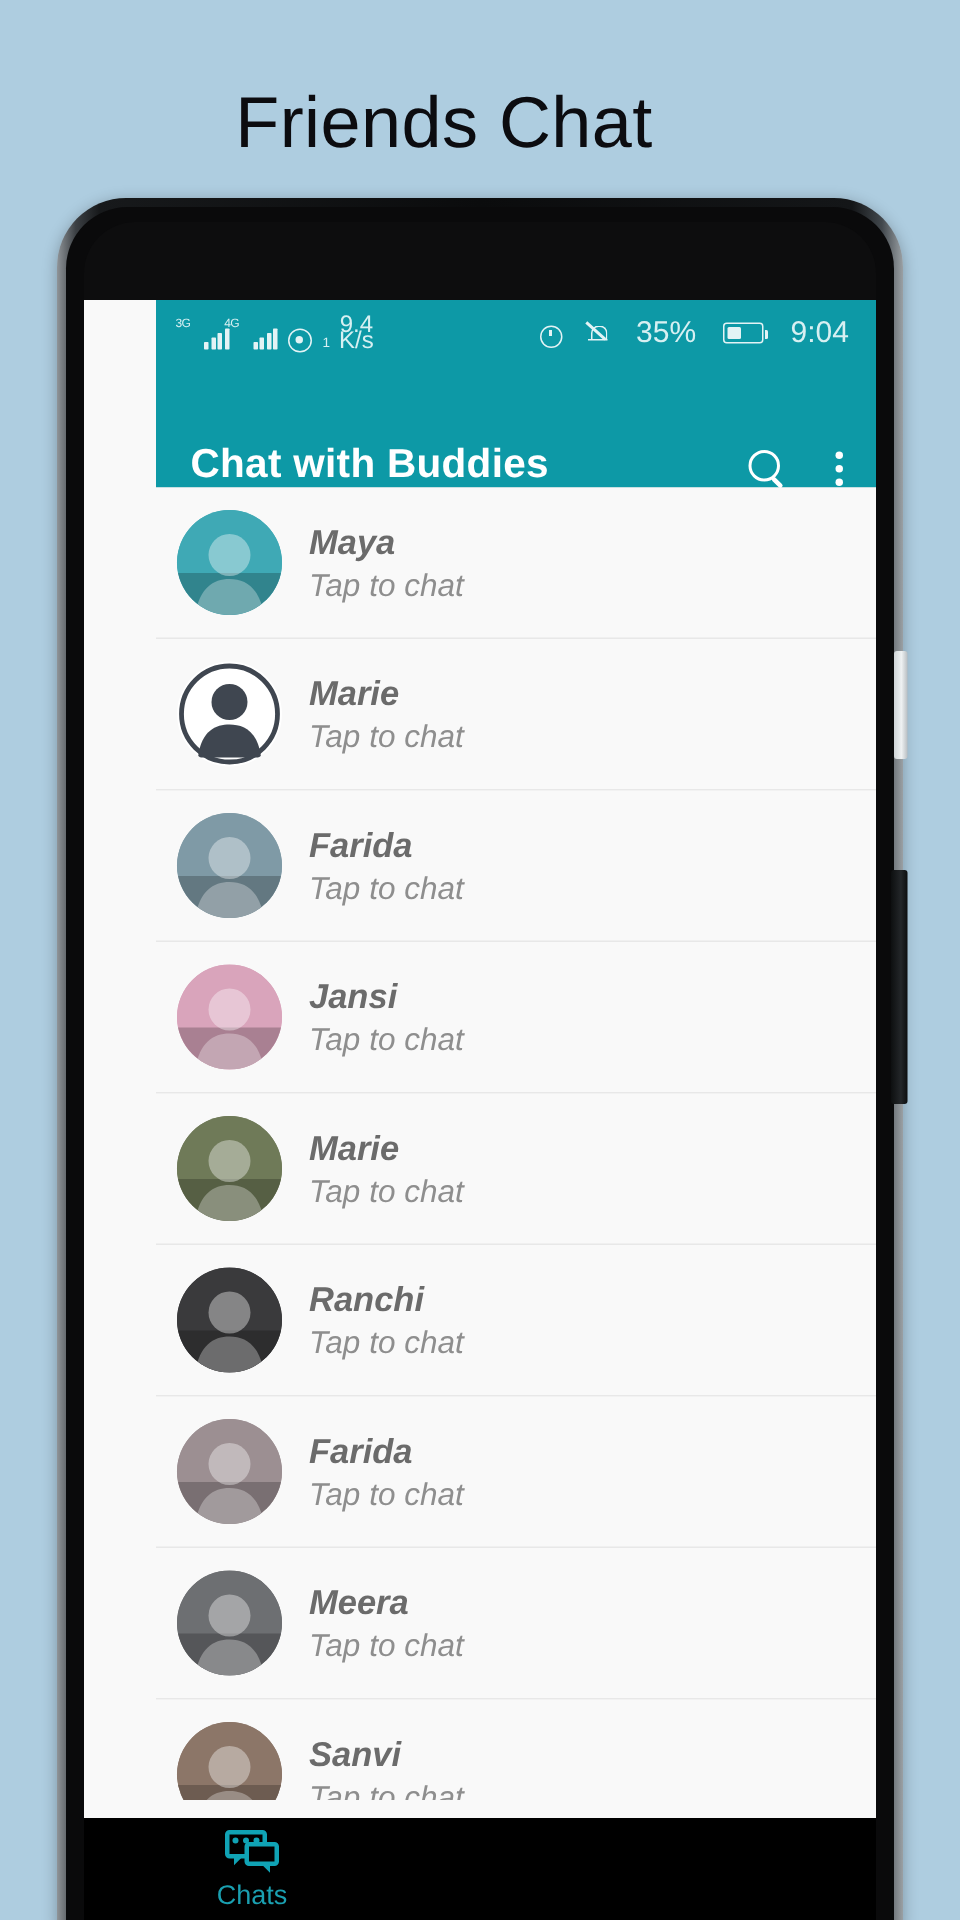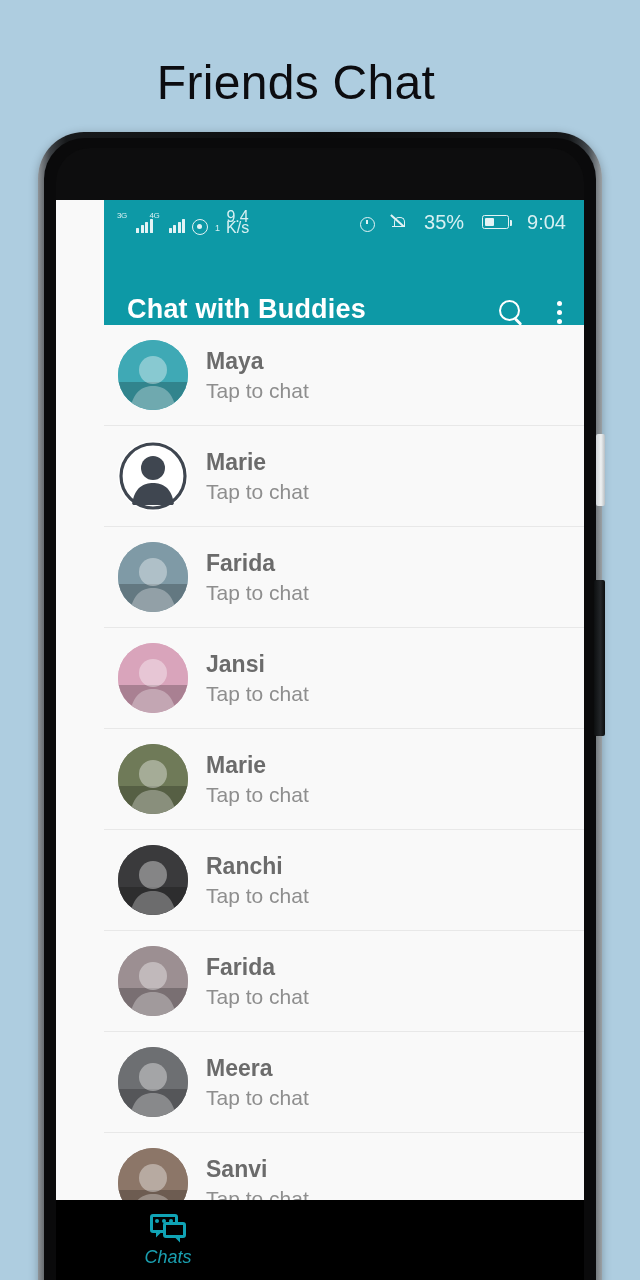--- a/index.html
+++ b/index.html
@@ -114,38 +114,38 @@
   }
   .appbar-title { font-size:27px; font-weight:bold; color:#ffffff; letter-spacing:.2px; }
   .appbar-actions { display:flex; align-items:center; gap:33px; }
   .ico-search { position:relative; width:26px; height:26px; }
   .ico-search::before{content:"";position:absolute;left:1px;top:1px;width:17px;height:17px;border:2.6px solid #fff;border-radius:50%;}
   .ico-search::after{content:"";position:absolute;left:17px;top:18px;width:9px;height:2.8px;background:#fff;border-radius:2px;transform:rotate(45deg);transform-origin:left center;}
   .ico-more { width:5px; display:flex; flex-direction:column; gap:4px; align-items:center; }
   .ico-more i{display:block;width:5px;height:5px;border-radius:50%;background:#fff;}
 
   
-  .chatlist { background:#e5e5e5; height:875px; overflow:hidden; }
+  .chatlist { background:#e5e5e5; height:875px; overflow:hidden;font-style:italic; }
   .chat-row {
     position:relative; height:101px; display:flex; align-items:center;
     padding-left:14px; border-bottom:1px solid #e8e8e8; background:#f9f9f9;
   }
   .avatar {
     width:70px; height:70px; border-radius:50%; flex:none; overflow:hidden;
     position:relative; background:#cfd4d8;
   }
   .av-ph { position:absolute; inset:0; }
   .chat-text { margin-left:18px; display:flex; flex-direction:column; gap:5px; }
   .chat-name { font-size:23px; font-weight:bold; color:#6b6b6b; line-height:26px; }
   .chat-sub { font-size:21px; color:#8e8e8e; line-height:24px; }
 
   
   .bottomnav {
-    position:absolute; left:0; bottom:0; width:528px; height:80px;
-    background:#000000; display:flex; align-items:center; padding-left:72px;font-style:italic;
+    position:absolute; left:0; bottom:0; width:528px; height:68px;
+    background:#000000; display:flex; align-items:center; padding-left:72px;
   }
   .nav-item { display:flex; flex-direction:column; align-items:center; gap:5px; width:80px; }
   .ico-chats { position:relative; width:36px; height:28px; }
   .ico-chats .b1{
     position:absolute; left:0; top:0; width:28px; height:19px;
     border:3px solid #10a3b5; border-radius:3px; background:transparent;
   }
   .ico-chats .b1::after{
     content:""; position:absolute; left:3px; bottom:-8px; width:7px; height:7px;
     background:#10a3b5; clip-path:polygon(0 0,100% 0,0 100%);

